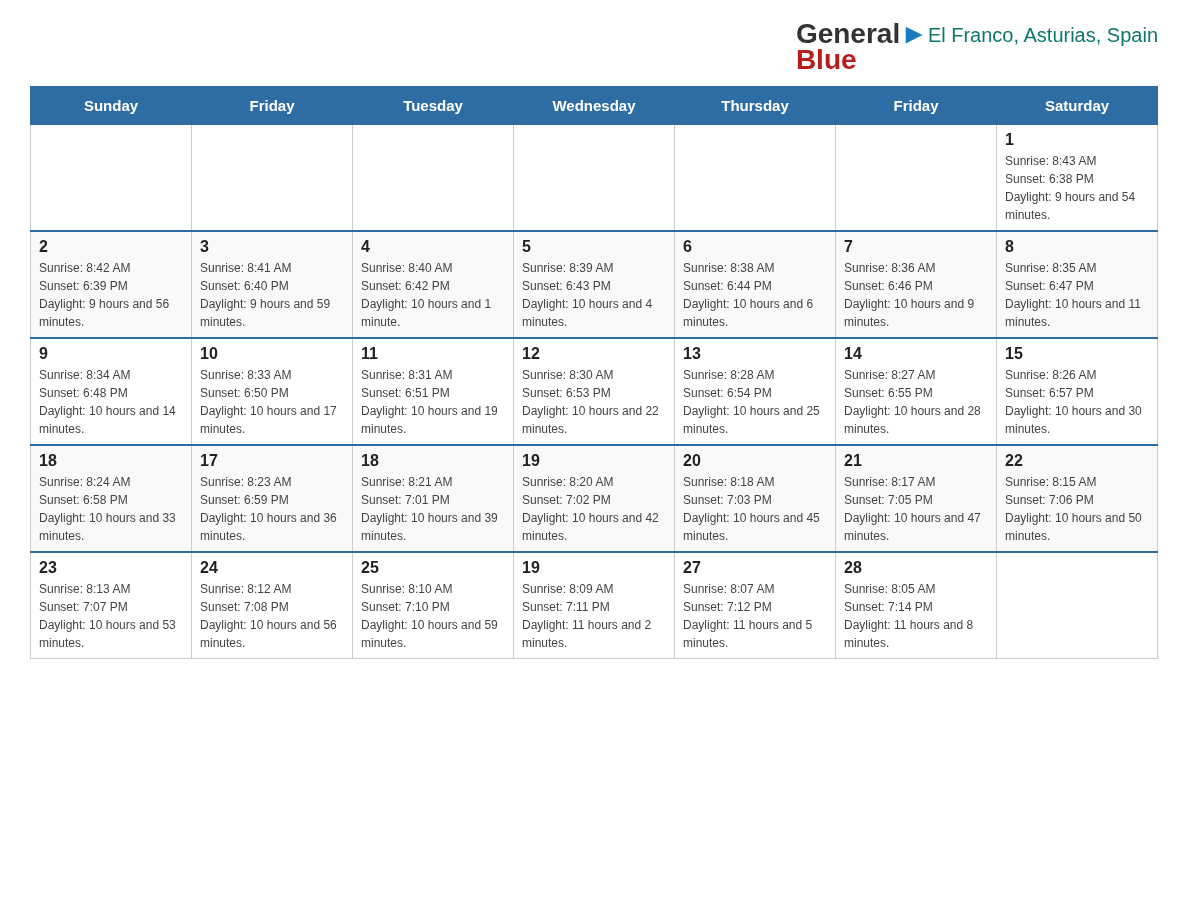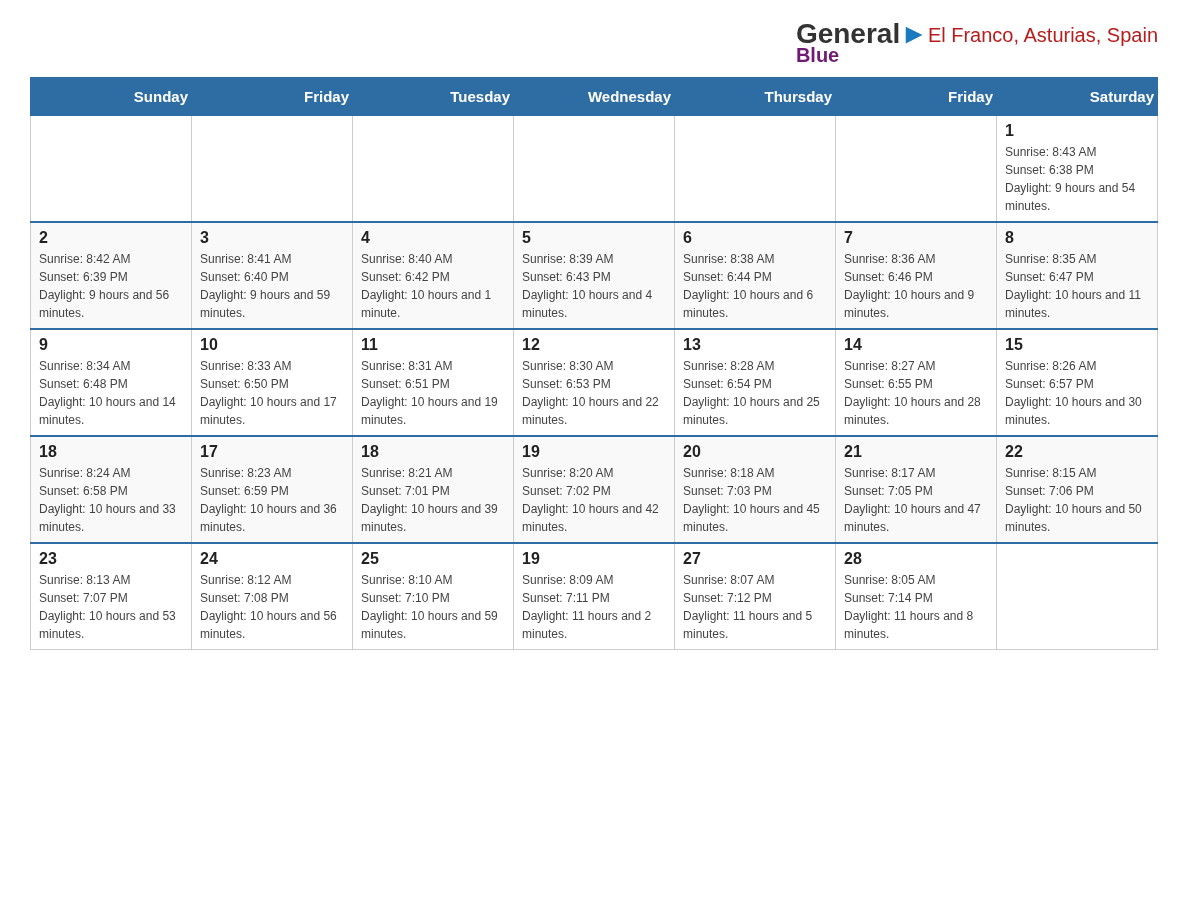--- a/index.html
+++ b/index.html
@@ -25,51 +25,51 @@
     .logo-top {
       font-size: 28px;
       font-weight: bold;
       color: #333;
       line-height: 1;
     }
     .logo-top span {
       color: #1a7abf;
     }
     .logo-blue {
-      color: #701a75;
-      font-size: 20px;
+      color: #b91c1c;
+      font-size: 28px;
       font-weight: bold;
       margin-top: -4px;
     }
     .title-area {
       text-align: right;
     }
     .title-area h1 {
       font-size: 52px;
       font-weight: 900;
       color: #222;
       line-height: 1.1;
     }
     .title-area .subtitle {
       font-size: 20px;
-      color: #b91c1c;
+      color: #0f766e;
       margin-top: 4px;
     }
     .calendar {
       width: 100%;
       border-collapse: collapse;
       margin-top: 8px;
     }
     .calendar th {
       background: #2e6da4;
       color: #fff;
       font-size: 15px;
       font-weight: bold;
       padding: 10px 3px;
-      text-align: right;
+      text-align: center;
       border: 1px solid #2e6da4;
     }
     .calendar td {
       vertical-align: top;
       border: 1px solid #ccc;
       padding: 6px 8px;
       width: 14.28%;
       min-height: 110px;
       font-size: 12px;
       color: #333;

